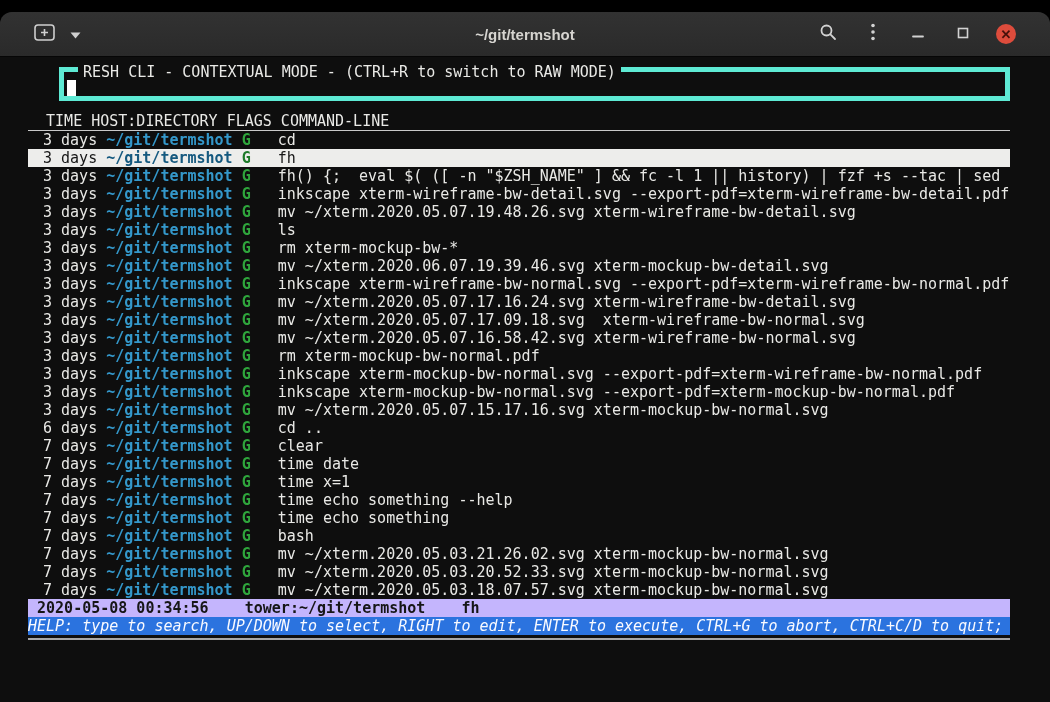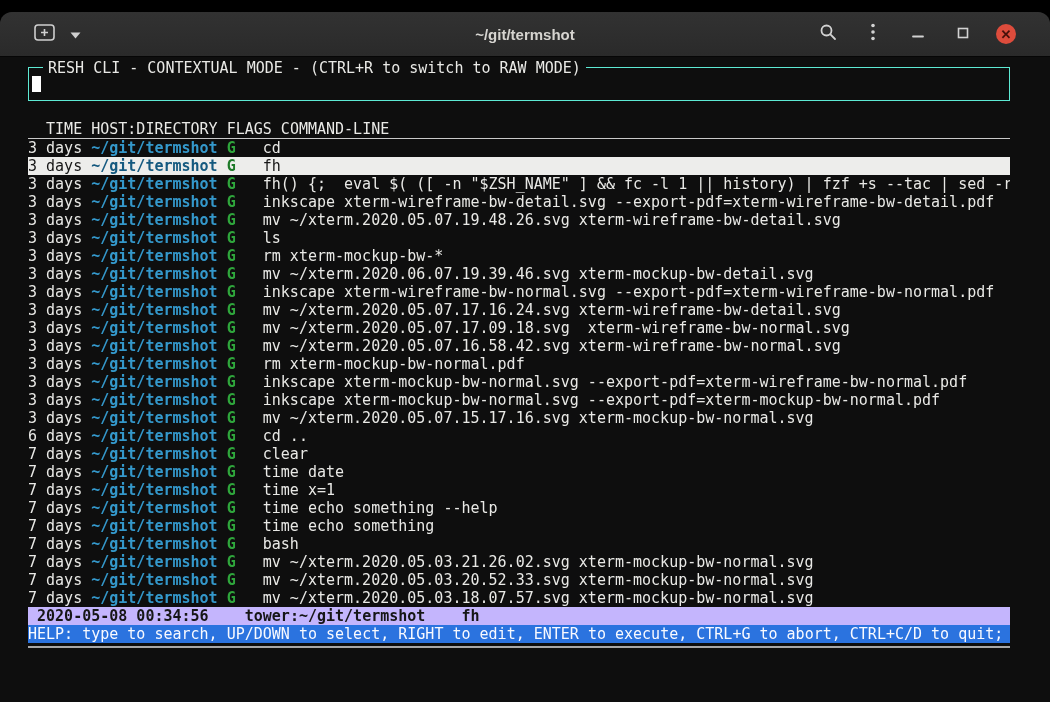--- a/index.html
+++ b/index.html
@@ -20,41 +20,41 @@
   .close-btn { width:20px; height:20px; border-radius:50%;
                background:var(--close_button,#dd4c3c); color:#47100a;
                display:flex; align-items:center; justify-content:center;
                font-size:13px; font-weight:bold; line-height:1; }
 
   
   .terminal { position:absolute; top:45px; left:0; right:0; bottom:0; background:#0e0e0e; }
   .screen { position:absolute; left:28px; top:10px; width:982px;
             font-size:15px; line-height:18px; color:#e9e9e6; }
 
-  .resh-box { position:relative; border:1px solid #5eead4; height:34px; }
+  .resh-box { position:relative; border:5px solid #5eead4; height:34px;margin-left:31px; }
   .box-title { position:absolute; top:-9px; left:14px; background:#0e0e0e;
                padding:0 5px; white-space:pre; color:#e9e9e6; }
   .query-line { position:absolute; left:3px; top:8px; right:3px; height:17px; }
   .cursor { display:inline-block; width:9px; height:16px; background:#ffffff; vertical-align:top; }
 
-  .hdr { margin-top:19px; height:19px; white-space:pre; border-bottom:1px solid #c9c9c9;
+  .hdr { margin-top:11px; height:19px; white-space:pre; border-bottom:1px solid #c9c9c9;
          overflow:hidden; }
 
   .row { height:18px; white-space:pre; overflow:hidden; }
-  .col-time  { display:inline-block; width:7ch; }
+  .col-time  { display:inline-block; width:7ch;margin-left:15px; }
   .col-dir   { display:inline-block; width:15ch; color:var(--directory,#3498cb); font-weight:bold; }
   .col-flags { display:inline-block; width:4ch;  color:var(--flag,#2fa63c); font-weight:bold; }
   .row.selected { background:var(--selection_bg,#ededeb); color:#161616; }
   .row.selected .col-dir   { color:#15597f; }
   .row.selected .col-flags { color:#1d7a28; }
 
   .status { height:18px; white-space:pre; overflow:hidden; background:#c4b5fd;
             color:#161616; font-weight:bold; }
   .help   { height:18px; white-space:pre; overflow:hidden;
-            background:var(--help_bg,#2b73df); color:#f9faff; }
+            background:var(--help_bg,#2b73df); color:#f9faff;font-style:italic; }
   .bottom-line { margin-top:3px; height:2px; background:#a8a8a8; }
 </style>
 </head>
 <body>
 
 <div class="window">
 
   <div class="titlebar">
     <div class="tb-left">
       <div class="tb-btn">

